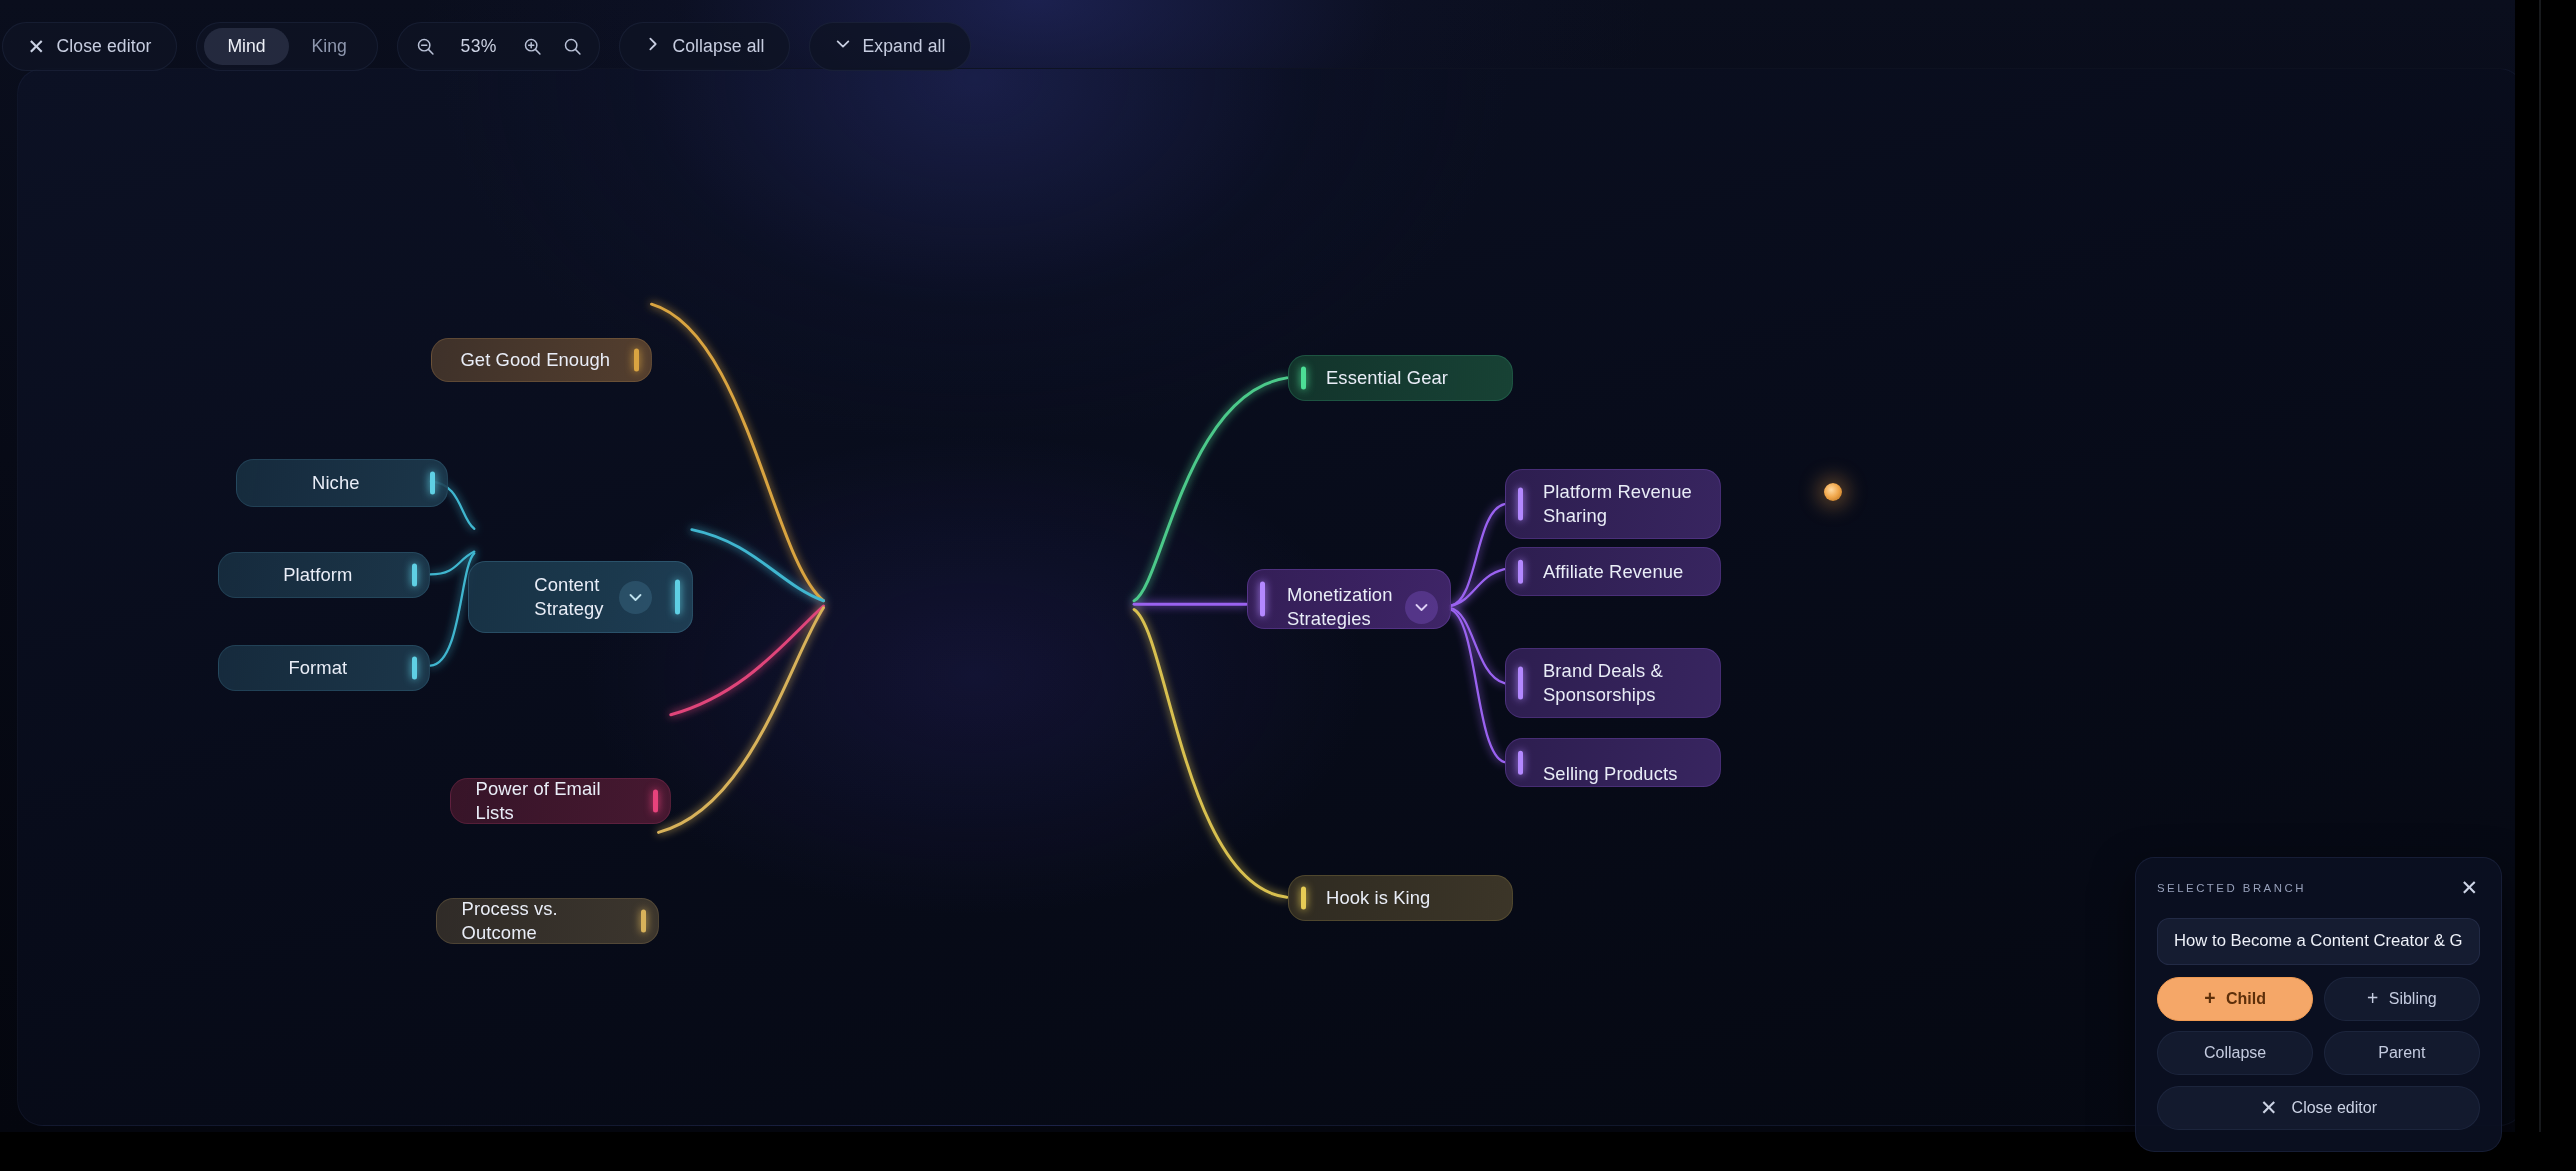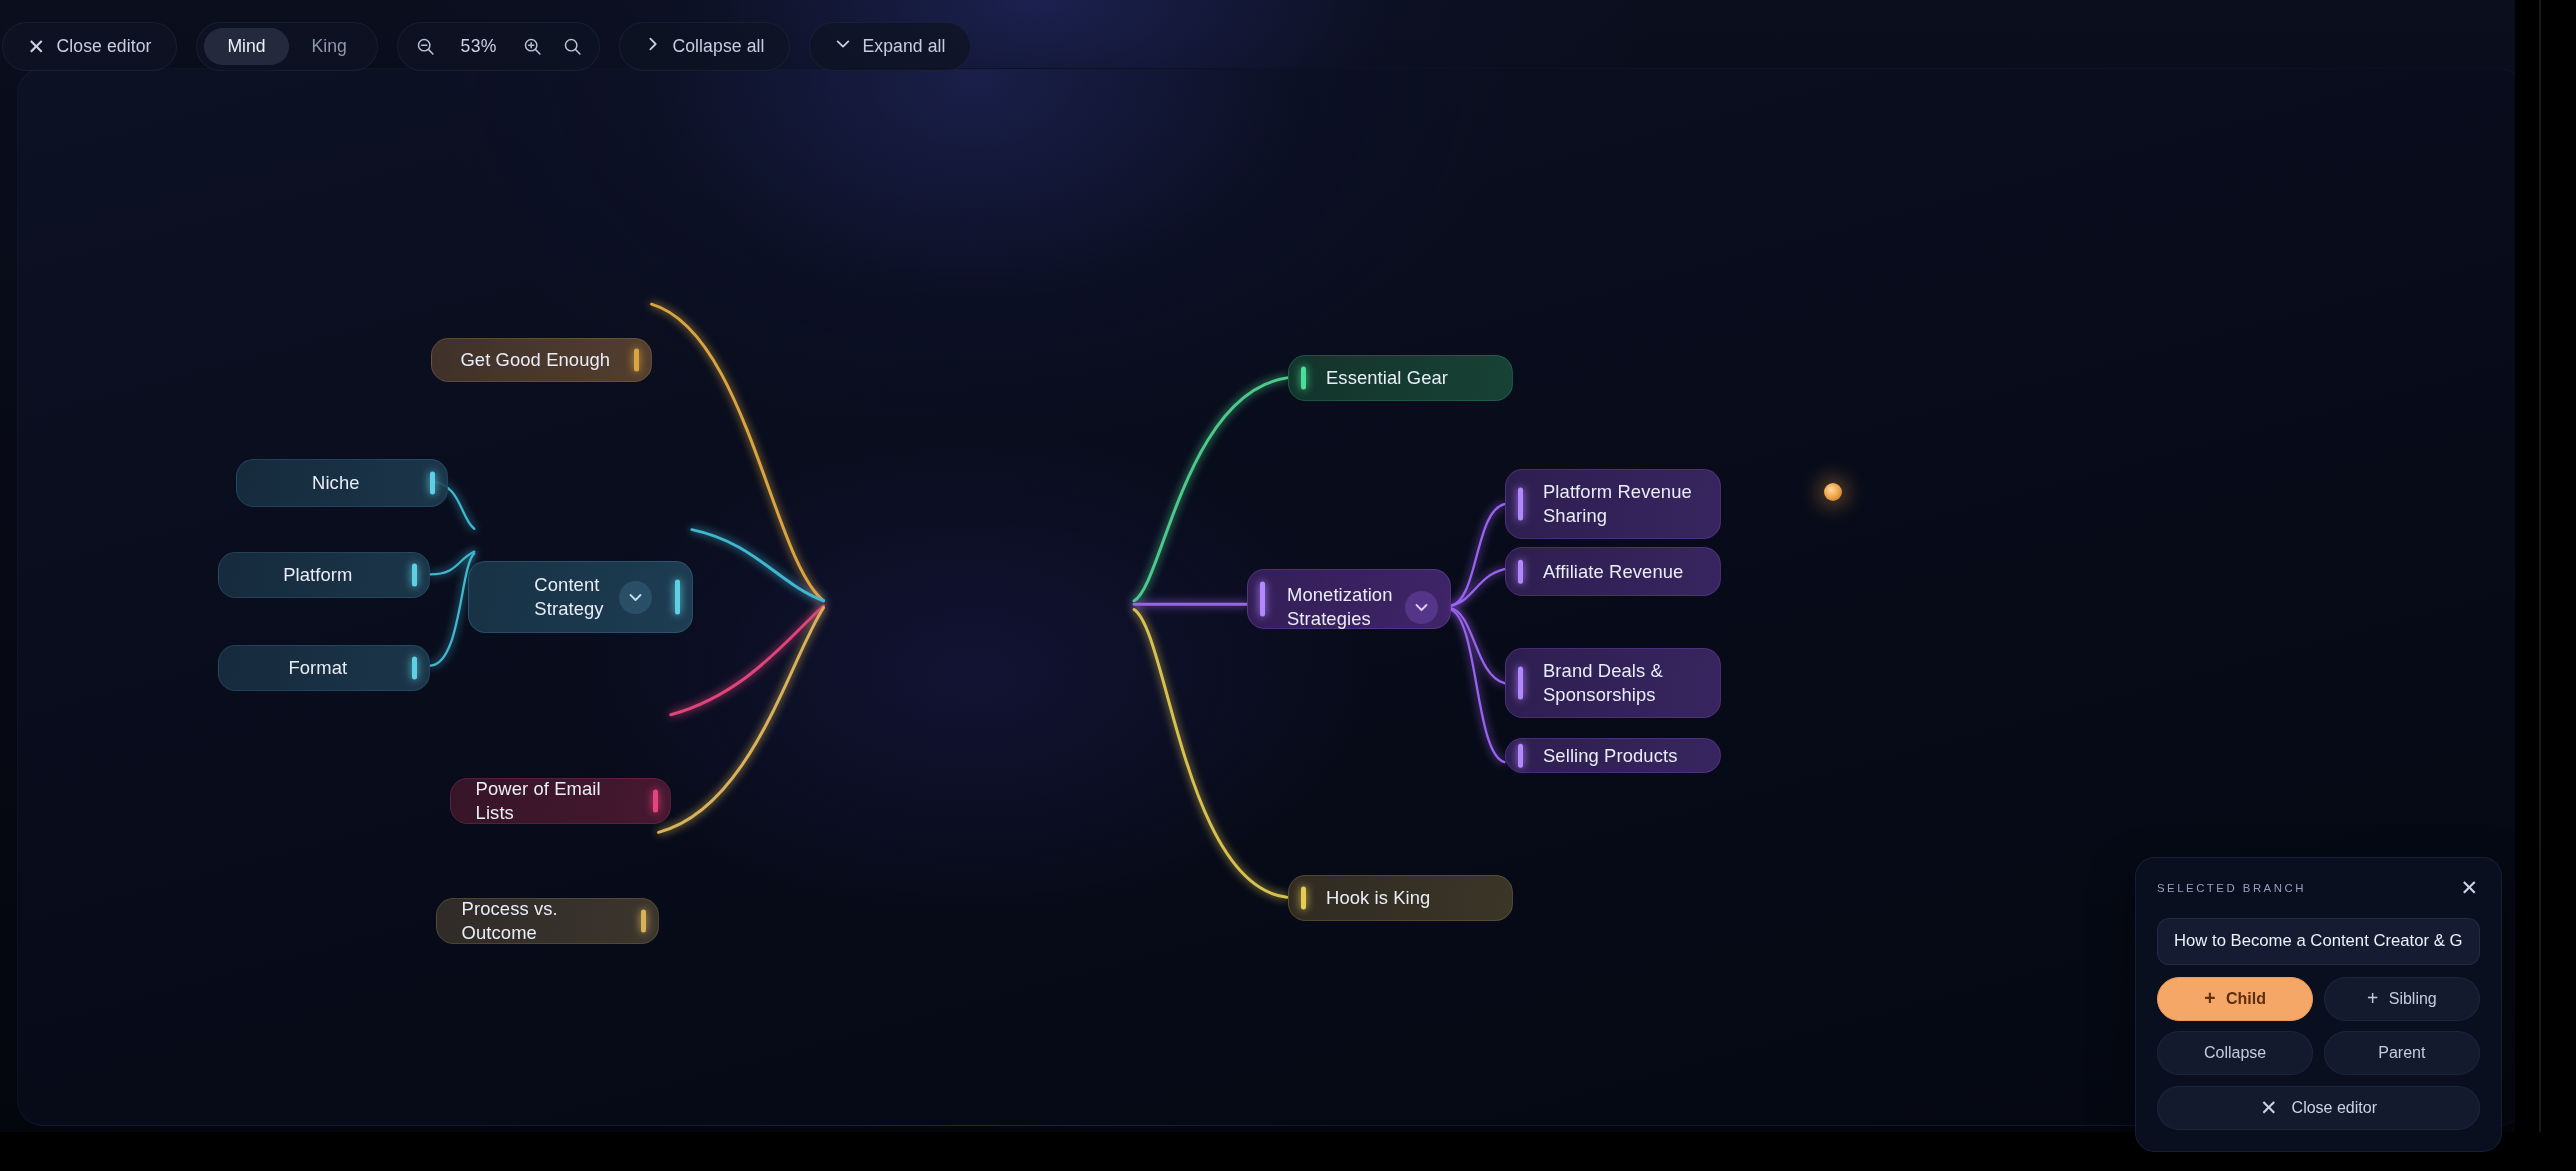--- a/index.html
+++ b/index.html
@@ -495,23 +495,23 @@
     </div>
 
     <div class="node right-side" style="left:1487px; top:579px; width:216px; height:70px;
                 background:linear-gradient(100deg, rgba(50,32,86,0.9) 0%, rgba(62,40,104,0.9) 100%);
                 border:0.9px solid rgba(150,95,230,0.24);">
       <span class="accent-bar" style="height:33px; background:#b388ff; box-shadow:0 0 8px #b388ff;"></span>
       <span class="node-label">Brand Deals &amp;
 Sponsorships</span>
     </div>
 
-    <div class="node right-side" style="left:1487px; top:669px; width:216px; height:35px;
+    <div class="node right-side" style="left:1487px; top:669px; width:216px; height:49px;
                 background:linear-gradient(100deg, rgba(50,32,86,0.9) 0%, rgba(62,40,104,0.9) 100%);
-                border:0.9px solid rgba(150,95,230,0.24);">
+                border:0.9px solid rgba(150,95,230,0.24);align-items:flex-end;">
       <span class="accent-bar" style="height:24.6px; background:#b388ff; box-shadow:0 0 8px #b388ff;"></span>
       <span class="node-label">Selling Products</span>
     </div>
 
     <div class="node right-side" style="left:1270px; top:806px; width:225px; height:46px;
                 background:linear-gradient(100deg, rgba(54,48,36,0.88) 0%, rgba(66,58,42,0.9) 100%);
                 border:0.9px solid rgba(200,180,90,0.20);">
       <span class="accent-bar" style="height:23px; background:#e6cc55; box-shadow:0 0 8px #e6cc55;"></span>
       <span class="node-label">Hook is King</span>
     </div>

